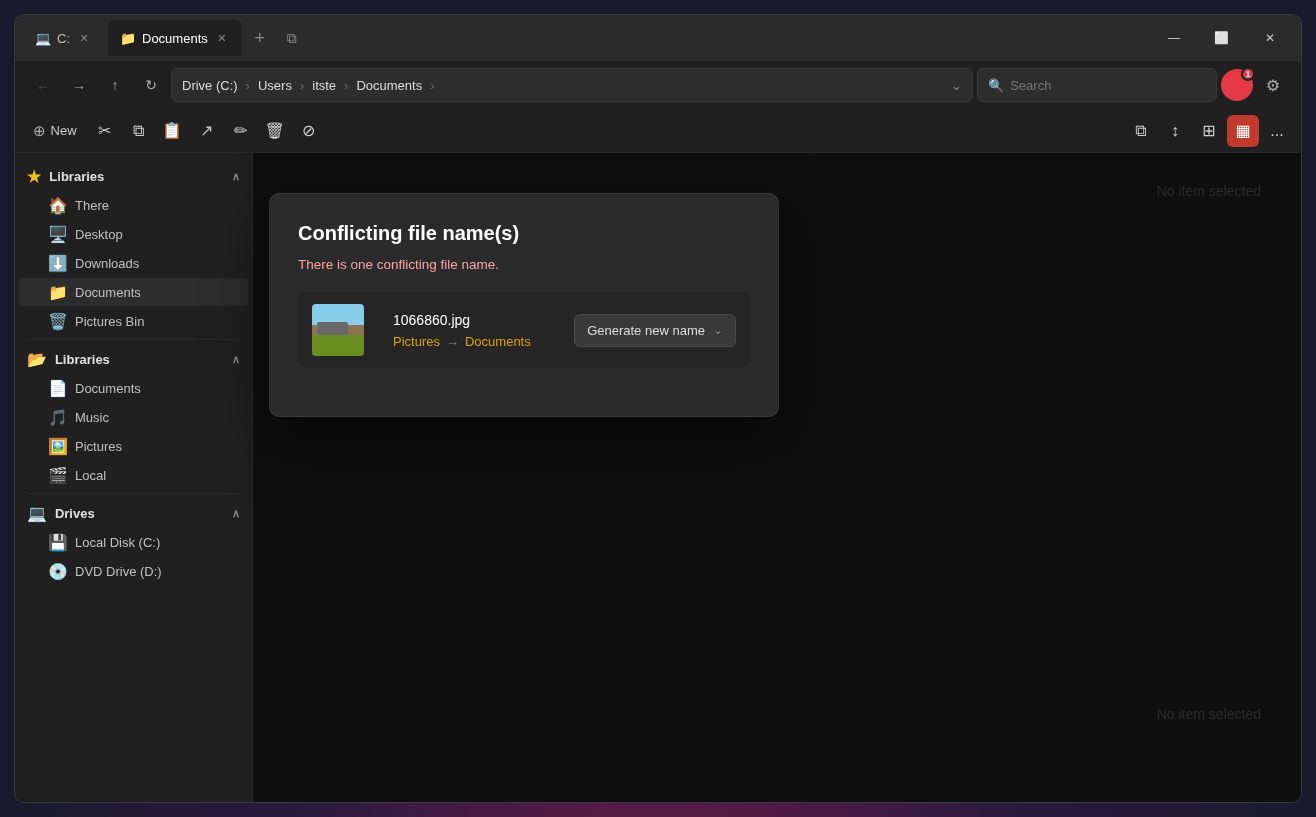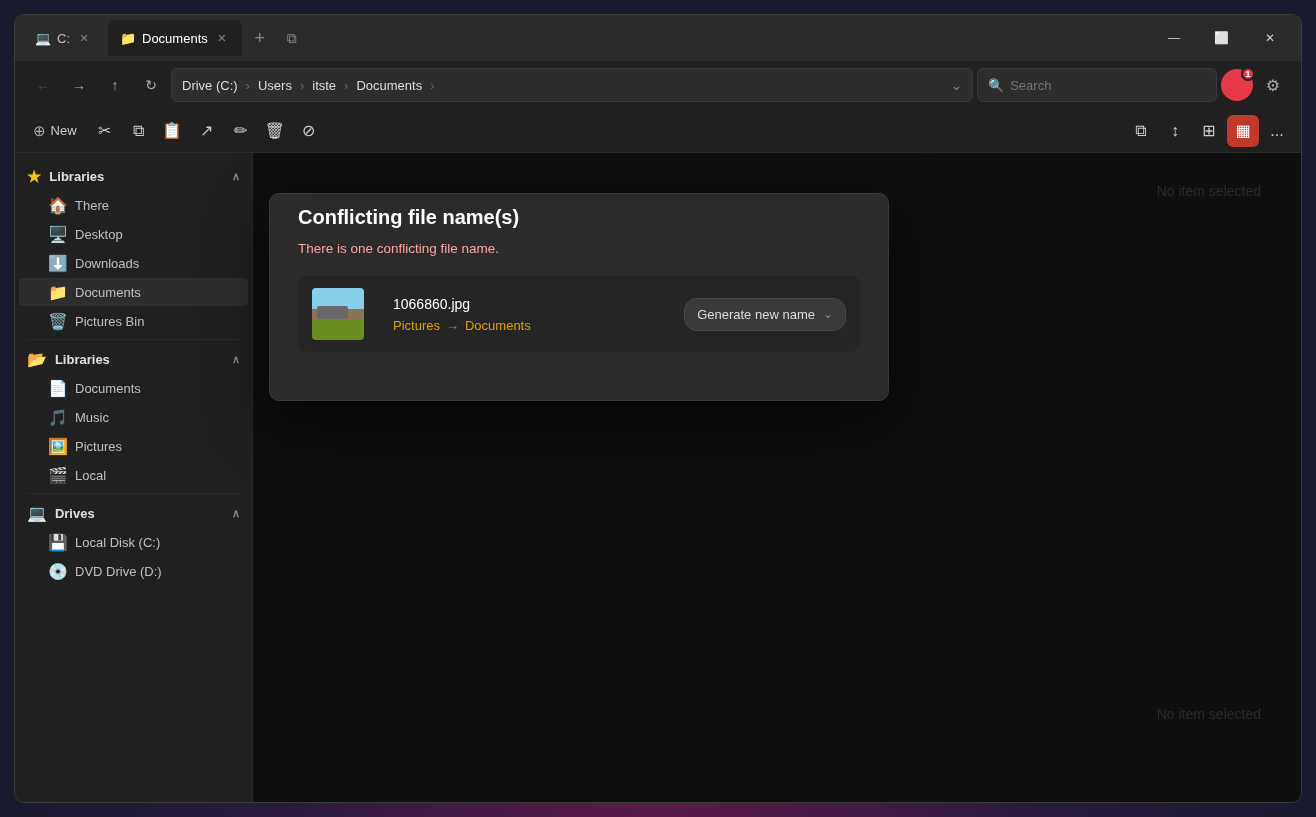--- a/index.html
+++ b/index.html
@@ -355,24 +355,24 @@
       background: rgba(0,0,0,0.5);
       z-index: 10;
       display: flex;
       align-items: flex-start;
       justify-content: flex-start;
     }
     .dialog {
       position: absolute;
       top: 40px;
       left: 16px;
-      width: 620px;
+      width: 510px;
       background: #2b2b2b;
       border-radius: 10px;
-      padding: 12px 28px 24px;
+      padding: 28px 28px 24px;
       box-shadow: 0 20px 60px rgba(0,0,0,0.6);
       border: 1px solid #3a3a3a;
     }
     .dialog-title {
       font-size: 20px;
       font-weight: 600;
       color: #ffffff;
       margin-bottom: 12px;
     }
     .dialog-subtitle {
@@ -427,21 +427,21 @@
       display: flex;
       align-items: center;
       gap: 6px;
     }
     .conflict-path .arrow { color: #888; }
     .conflict-path .dest { color: #e0a000; }
     .conflict-dropdown {
       display: flex;
       align-items: center;
       background: #3a3a3a;
-      border-radius: 13px;
+      border-radius: 6px;
       padding: 8px 12px;
       gap: 8px;
       font-size: 13px;
       color: #ddd;
       cursor: pointer;
       border: 1px solid #4a4a4a;
       white-space: nowrap;
     }
     .conflict-dropdown .dd-chevron { color: #888; font-size: 12px; }
     .dialog-actions {

